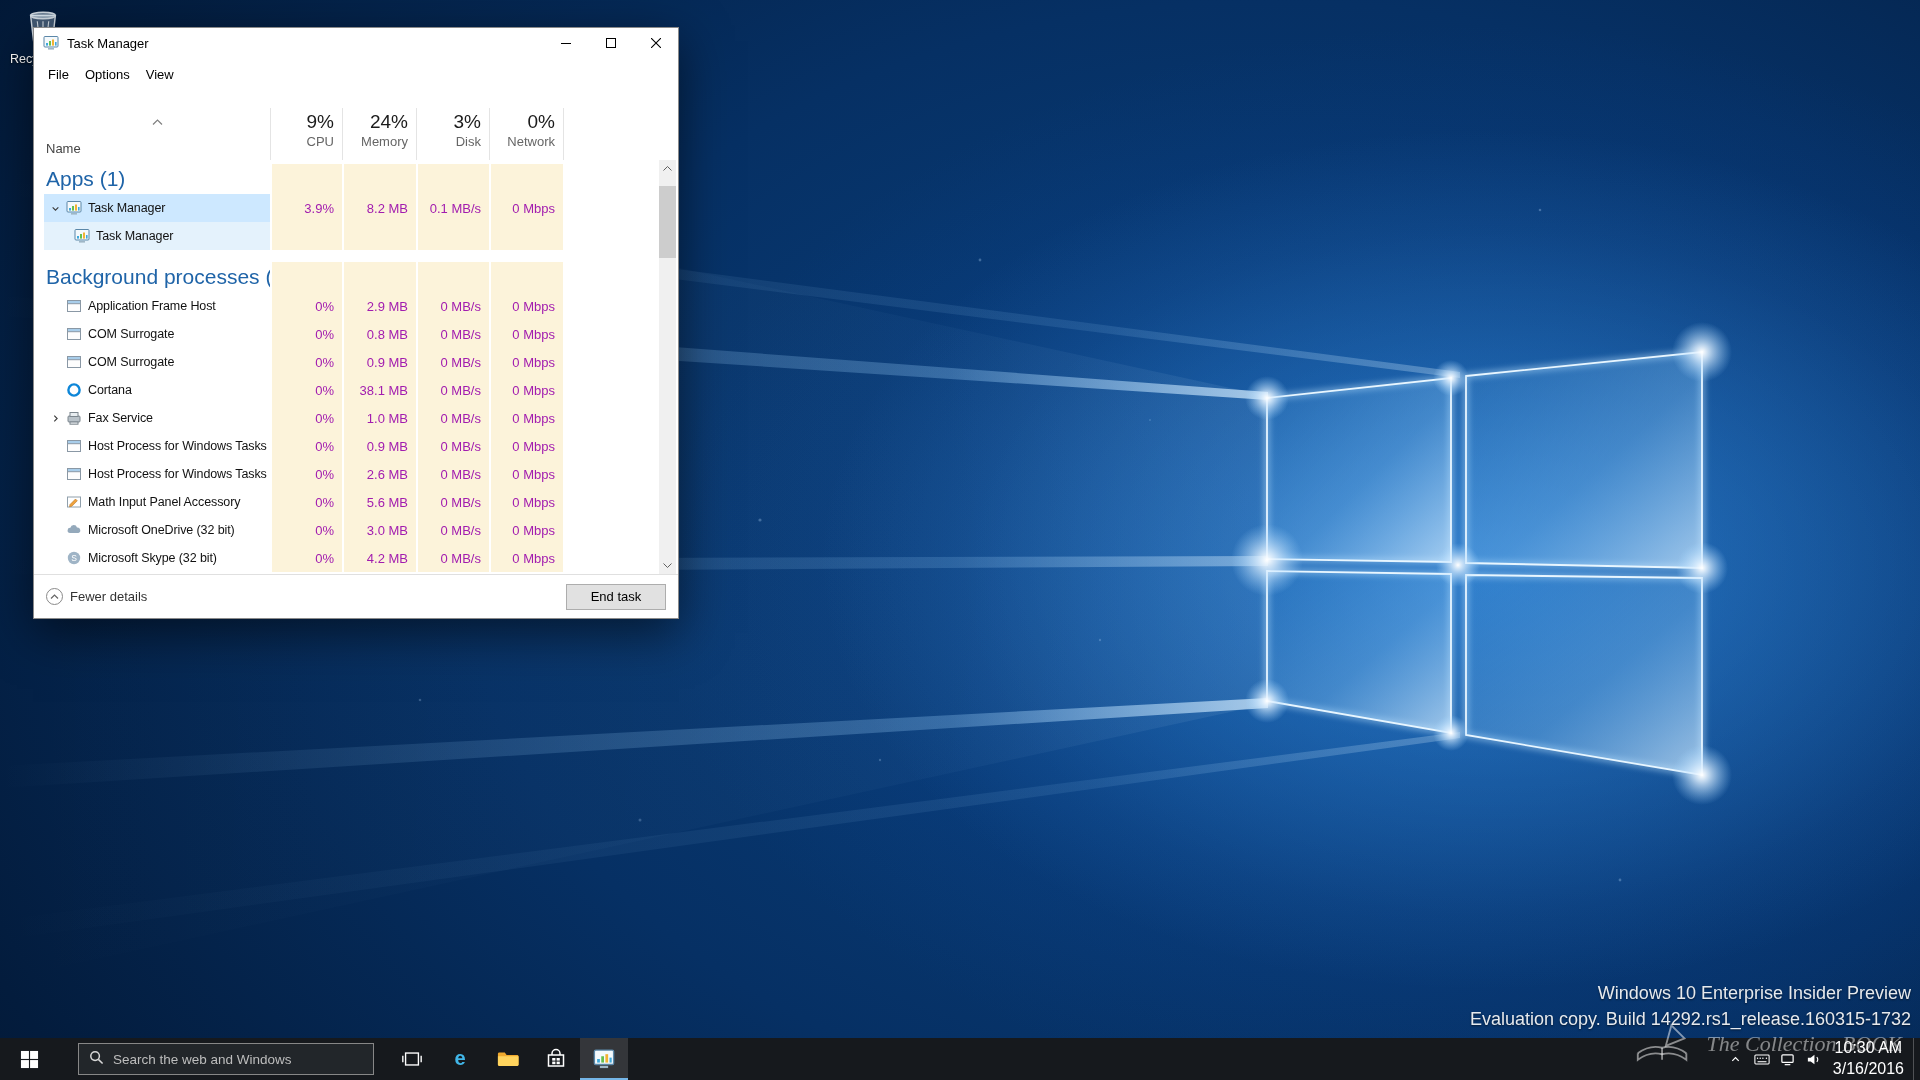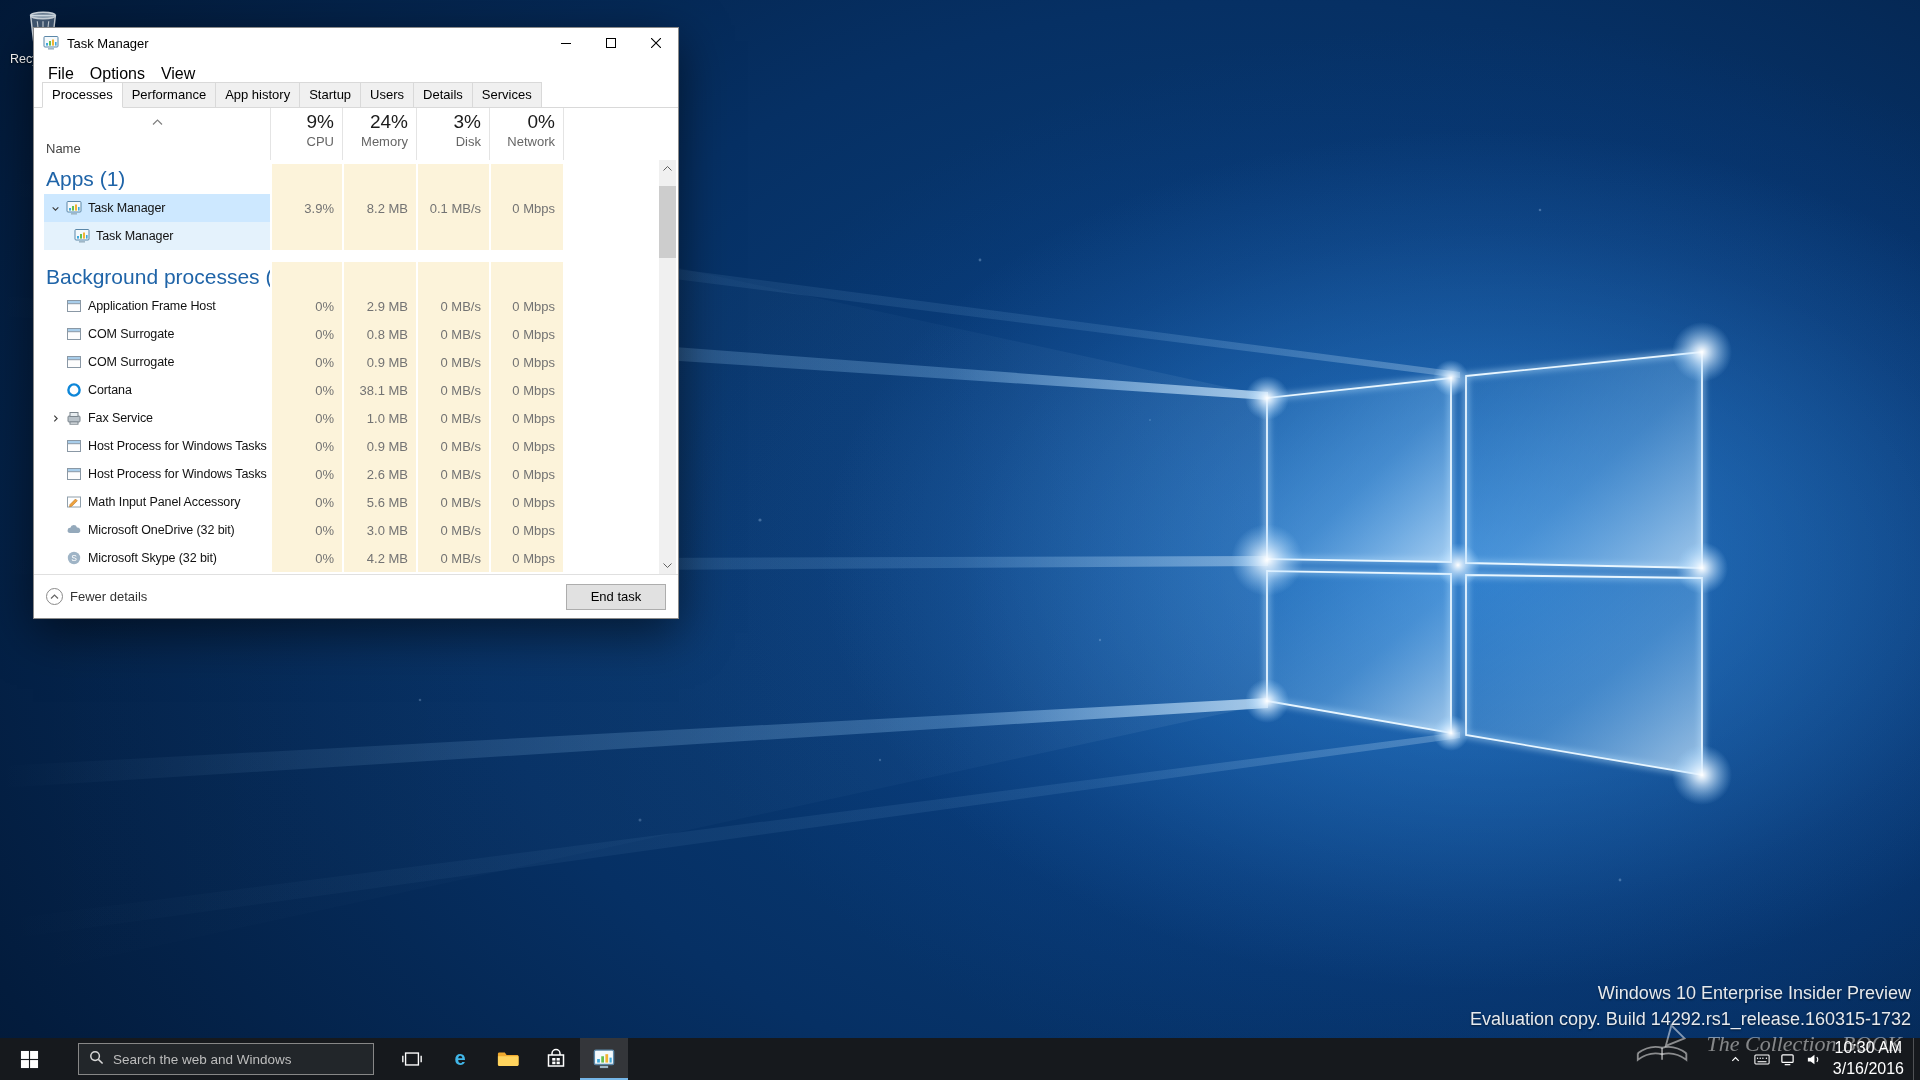--- a/index.html
+++ b/index.html
@@ -32,21 +32,21 @@
       background:#fff; border:1px solid #8a8a8a; box-shadow:0 14px 46px rgba(0,0,0,.55);
       --cols:226px 72px 74px 73px 74px 1fr; }
   .tm-titlebar { display:flex; align-items:center; height:30px; padding-left:9px; background:#fff; }
   .tm-appicon { width:16px; height:16px; display:flex; }
   .tm-appicon svg { width:16px; height:16px; }
   .tm-title { font-size:13px; color:#000; margin-left:8px; }
   .tm-controls { margin-left:auto; display:flex; height:100%; }
   .ctrl { width:45px; display:flex; align-items:center; justify-content:center; }
 
   .tm-menubar { display:flex; align-items:center; height:24px; padding-left:6px; }
-  .menu-item { padding:0 8px; font-size:16px; color:#000;margin-top:8px; }
+  .menu-item { padding:0 8px; font-size:13px; color:#000;margin-top:8px; }
 
   .tm-tabbar { display:flex; align-items:flex-end; height:26px; padding-left:8px; border-bottom:1px solid #d9d9d9; }
   .tab { font-size:13px; color:#000; padding:4px 9px 5px; background:#f0f0f0;
          border:1px solid #d9d9d9; margin-right:-1px; margin-bottom:-1px; white-space:nowrap; }
   .tab.active { background:#fff; border-bottom-color:#fff; position:relative; z-index:2; }
 
   .tm-header { position:absolute; top:80px; left:10px; right:24px; height:52px;
       display:grid; grid-template-columns:var(--cols); }
   .hdr-name { position:relative; }
   .hdr-name .sort { position:absolute; top:3px; left:0; right:0; text-align:center; }
@@ -62,21 +62,21 @@
   .row.group { height:30px; margin-top:4px; }
   .row.group:not(:first-child) { margin-top:12px; }
   .namecell { display:flex; align-items:center; overflow:hidden; }
   .chev { width:22px; height:16px; flex:none; display:flex; align-items:center; justify-content:center; }
   .chev svg { width:13px; height:13px; }
   .row.child .chev { width:30px; }
   .picon { width:16px; height:16px; flex:none; margin-right:6px; display:flex; }
   .picon svg { width:16px; height:16px; }
   .pname { font-size:12.5px; color:#111; white-space:nowrap; letter-spacing:-0.1px; }
   .group-label { font-size:21px; color:#1f64a8; padding-left:2px; white-space:nowrap; }
-  .cell.val { background:#fcf3da; border-left:2px solid #fff; font-size:13px; color:#737373;
+  .cell.val { background:#fcf3da; border-left:2px solid #fff; font-size:13px; color:#a21caf;
       display:flex; align-items:center; justify-content:flex-end; padding-right:8px; white-space:nowrap; }
   .cell.filler { background:transparent; }
   .row.selected .namecell { background:#cde8ff; }
   .row.child.selected .namecell { background:#e4f2fc; }
 
   .tm-scrollbar { position:absolute; right:2px; top:132px; bottom:44px; width:17px; background:#f0f0f0; }
   .sb-arrow { position:absolute; left:0; width:17px; height:17px; display:flex; align-items:center; justify-content:center; }
   .sb-arrow.up { top:0; } .sb-arrow.down { bottom:0; }
   .sb-thumb { position:absolute; left:0; top:26px; width:17px; height:72px; background:#cdcdcd; }
 
@@ -238,29 +238,20 @@
             </svg>
         </div>
       </div>
     </div>
 
     <div class="tm-menubar">
         <div class="menu-item">File</div>
         <div class="menu-item">Options</div>
         <div class="menu-item">View</div>
       </div>
-    <div class="tm-tabbar">
-        <div class="tab active">Processes</div>
-        <div class="tab">Performance</div>
-        <div class="tab">App history</div>
-        <div class="tab">Startup</div>
-        <div class="tab">Users</div>
-        <div class="tab">Details</div>
-        <div class="tab">Services</div>
-      </div>
 
     <div class="tm-header">
       <div class="hdr-name">
         <span class="sort">
           <svg width="11" height="6" viewBox="0 0 11 6">
               <path d="M1 5.5L5.5 1 10 5.5" fill="none" stroke="#808080" stroke-width="1.2"></path>
             </svg>
         </span>
         <span class="hn">Name</span>
       </div>

